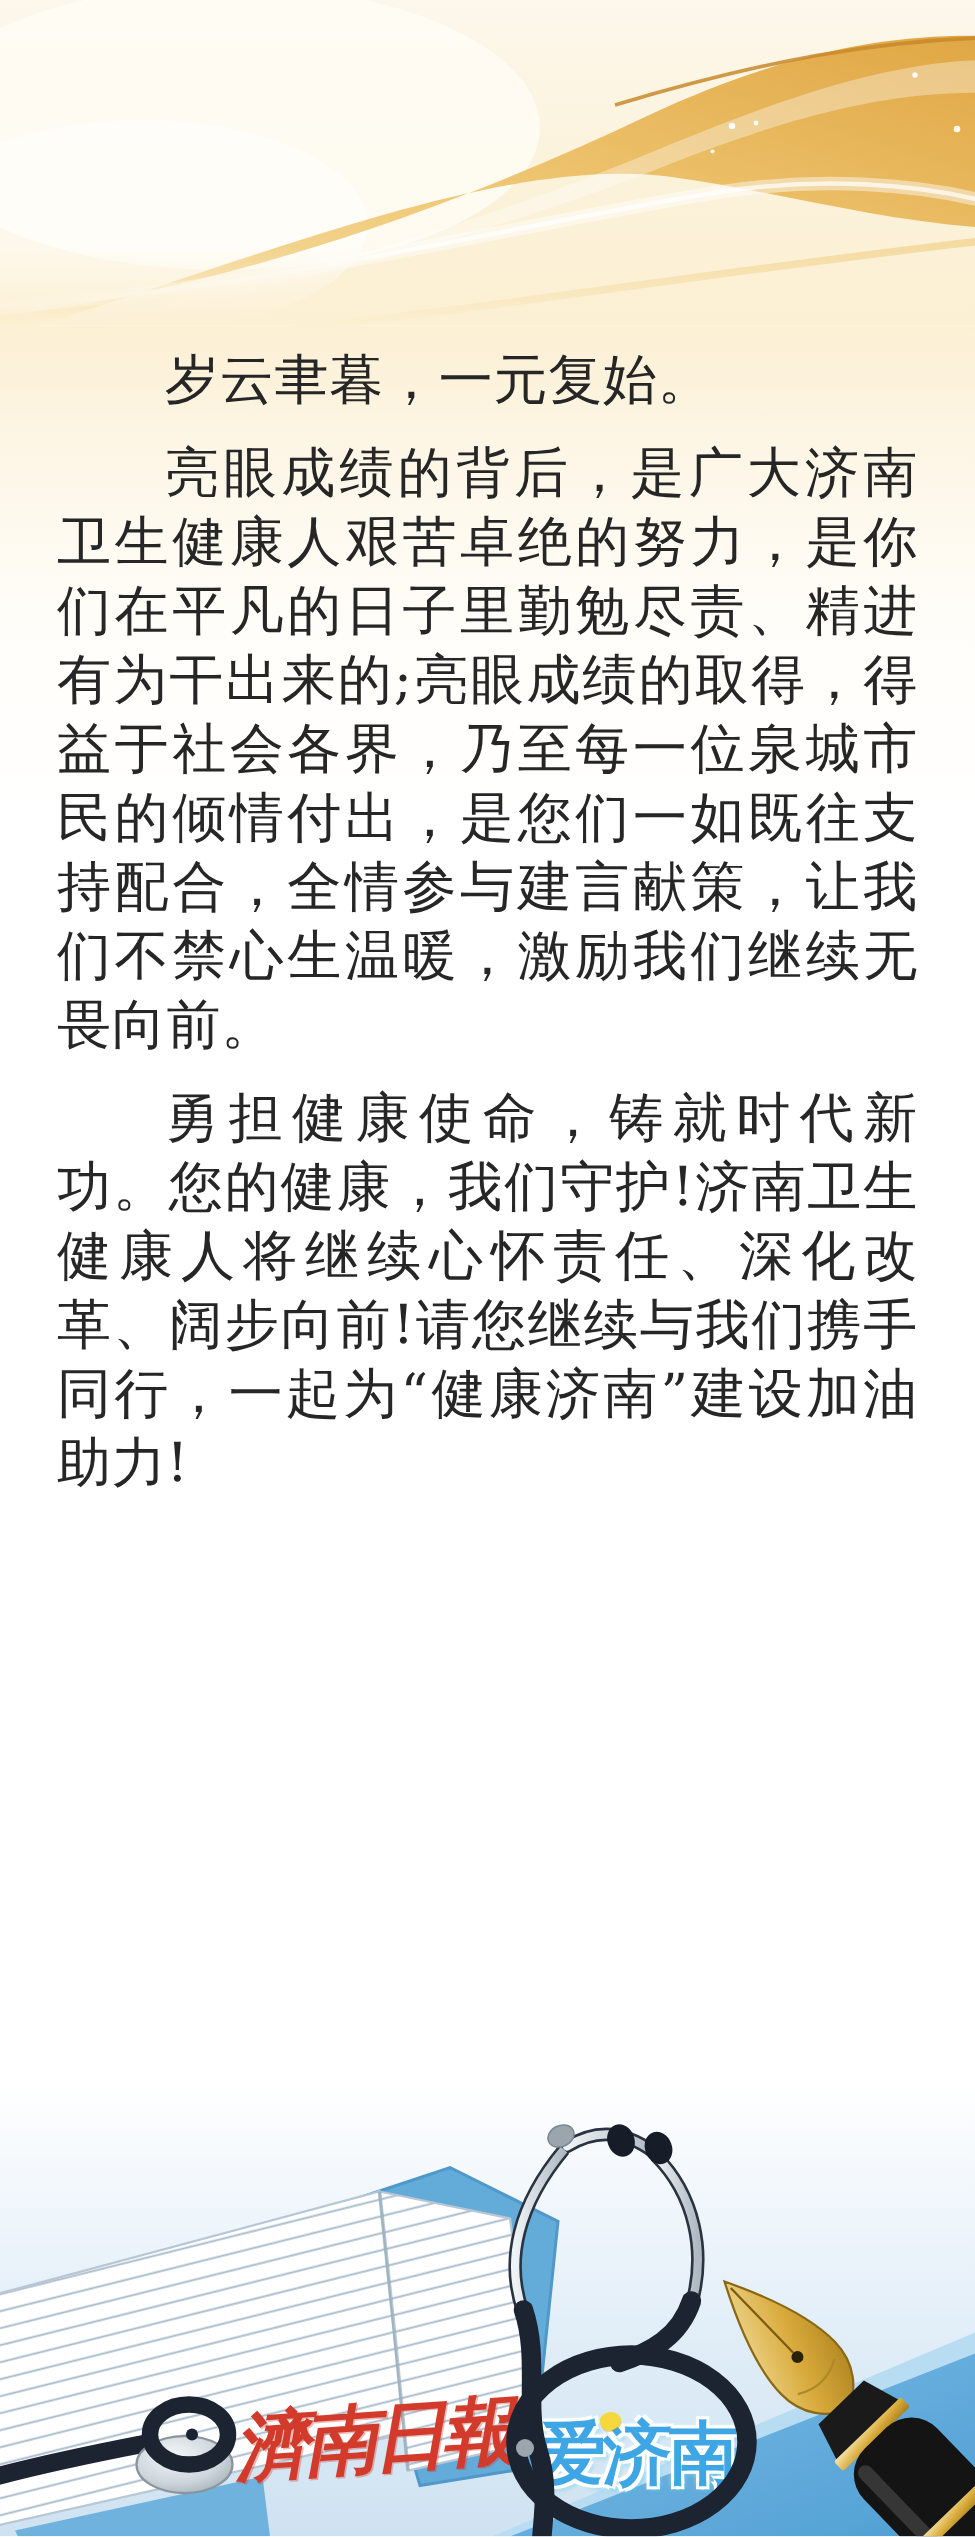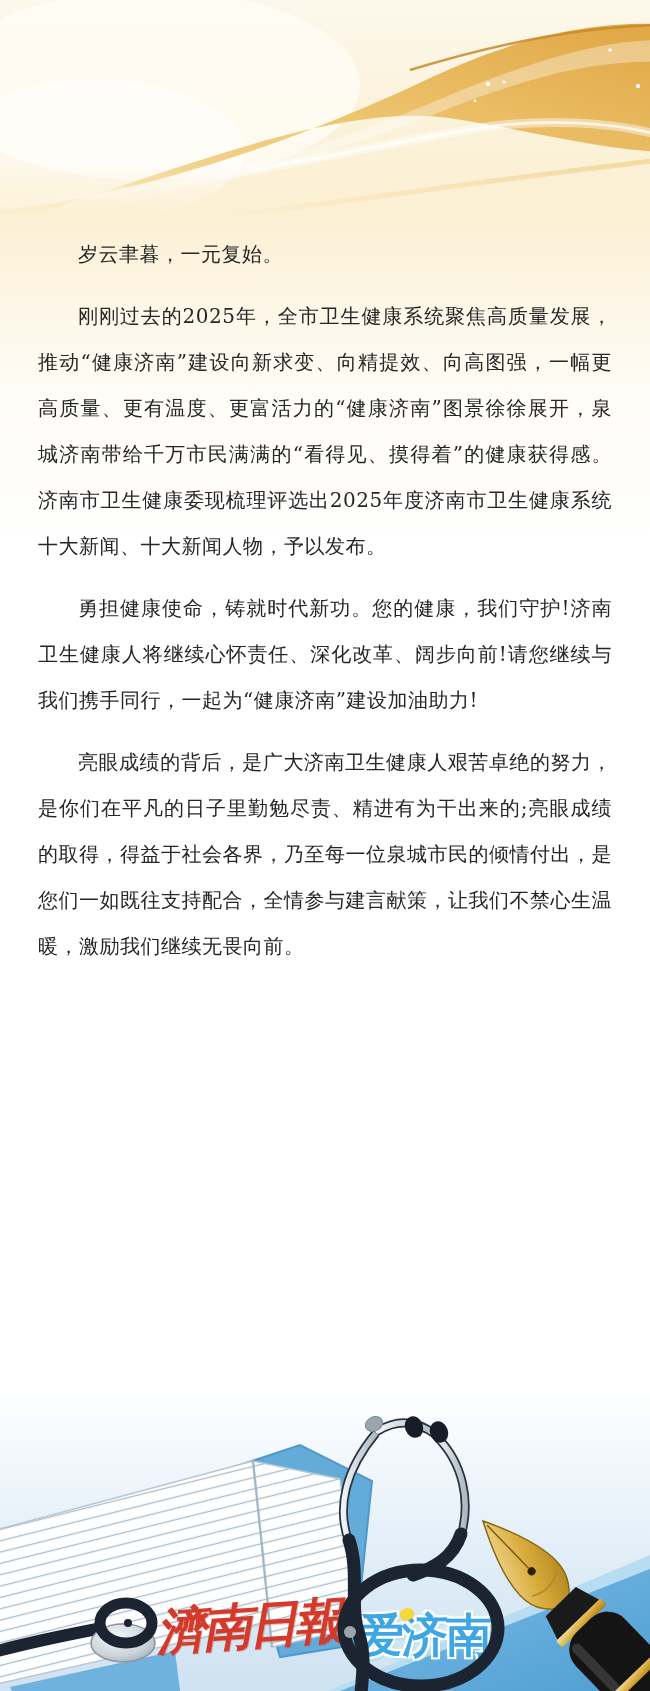--- a/index.html
+++ b/index.html
@@ -13,21 +13,21 @@
     position:absolute;left:0;top:0;width:650px;height:217px;overflow:hidden;
   }
   .banner svg{display:block;}
   
   .letter{
     position:absolute;left:0;top:217px;width:650px;height:1178px;
     box-sizing:border-box;padding:14px 38px 0 38px;
     background:linear-gradient(180deg,#fcf0d4 0%,#fdf6e6 7%,#fffdf8 16%,#ffffff 28%,#ffffff 100%);
   }
   .letter p{
-    font-size:20px;line-height:46px;margin:0 0 16px 0;
+    font-size:36px;line-height:46px;margin:0 0 16px 0;
     color:#262626;text-indent:2em;text-align:justify;
     letter-spacing:0.5px;
   }
   .letter .signature{
     font-size:28px;line-height:46px;margin-top:18px;
     color:#262626;text-align:right;letter-spacing:0.5px;
   }
   
   .footer{
     position:absolute;left:0;top:1395px;width:650px;height:296px;overflow:hidden;
@@ -92,23 +92,22 @@
       <circle cx="638" cy="86" r="2.2" fill="#fff" opacity="0.95"></circle>
       <circle cx="475" cy="101" r="1.4" fill="#fff" opacity="0.85"></circle>
       <circle cx="610" cy="50" r="1.8" fill="#fff" opacity="0.9"></circle>
     </g>
     <rect x="0" y="165" width="650" height="52" fill="url(#fadeBottom)"></rect>
   </svg>
 </div>
 
 <div class="letter">
   <p>岁云聿暮，一元复始。</p>
-  <p>刚刚过去的2025年，全市卫生健康系统聚焦高质量发展，推动“健康济南”建设向新求变、向精提效、向高图强，一幅更高质量、更有温度、更富活力的“健康济南”图景徐徐展开，泉城济南带给千万市民满满的“看得见、摸得着”的健康获得感。济南市卫生健康委现梳理评选出2025年度济南市卫生健康系统十大新闻、十大新闻人物，予以发布。</p>
+  <p>亮眼成绩的背后，是广大济南卫生健康人艰苦卓绝的努力，是你们在平凡的日子里勤勉尽责、精进有为干出来的;亮眼成绩的取得，得益于社会各界，乃至每一位泉城市民的倾情付出，是您们一如既往支持配合，全情参与建言献策，让我们不禁心生温暖，激励我们继续无畏向前。</p>
   <p>勇担健康使命，铸就时代新功。您的健康，我们守护!济南卫生健康人将继续心怀责任、深化改革、阔步向前!请您继续与我们携手同行，一起为“健康济南”建设加油助力!</p>
-  <p>亮眼成绩的背后，是广大济南卫生健康人艰苦卓绝的努力，是你们在平凡的日子里勤勉尽责、精进有为干出来的;亮眼成绩的取得，得益于社会各界，乃至每一位泉城市民的倾情付出，是您们一如既往支持配合，全情参与建言献策，让我们不禁心生温暖，激励我们继续无畏向前。</p>
 </div>
 
 <div class="footer">
 
   <svg width="650" height="296" viewBox="0 0 650 296">
     <defs>
       <linearGradient id="skyBlue" x1="0" y1="0" x2="0" y2="1">
         <stop offset="0" stop-color="#fdfeff"></stop>
         <stop offset="0.3" stop-color="#eef5fb"></stop>
         <stop offset="0.65" stop-color="#dcebf6"></stop>

